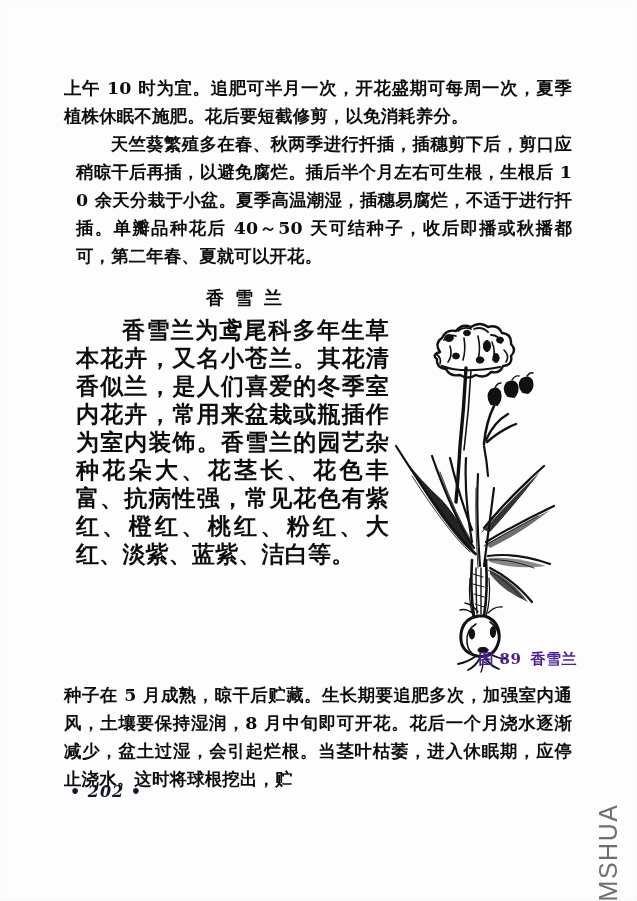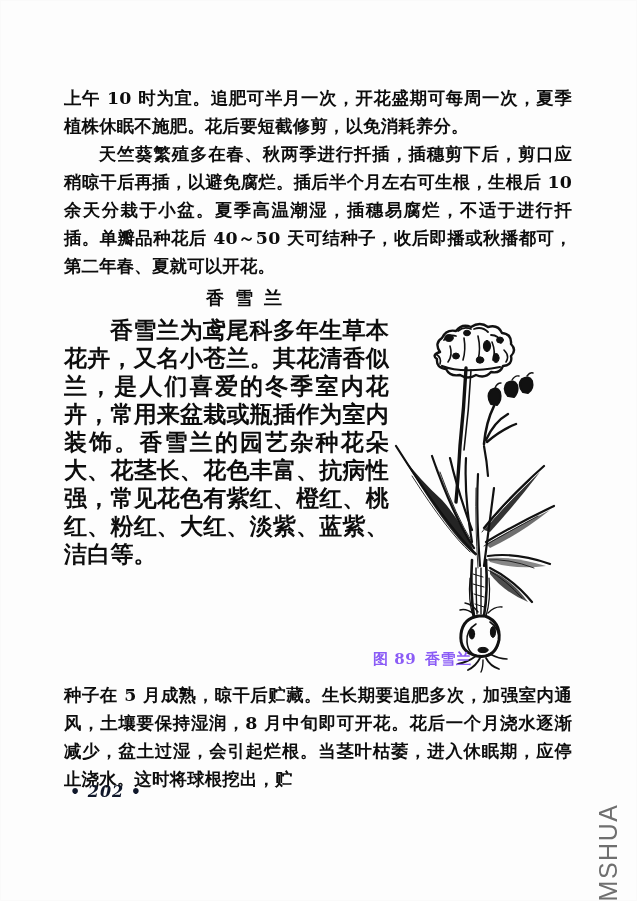--- a/index.html
+++ b/index.html
@@ -21,36 +21,36 @@
     position: absolute;
     inset: 0;
     width: 637px;
     height: 901px;
   }
 
   
   .textblock {
     position: absolute;
     left: 64px;
-    top: 84px;
+    top: 74px;
     width: 508px;
   }
 
   p.para {
     margin: 0;
     font-size: 17.4px;
     line-height: 28px;
     letter-spacing: 0.2px;
     text-align: justify;
     text-justify: inter-character;
     word-break: break-all;
     font-weight: 600;
     color: #0d0d0d;
   }
-  p.para.indent { text-indent: 2em; }
+  p.para.indent { text-indent: 2em; margin-left: 12px; }
 
   
   .section-title {
     position: absolute;
     left: 64px;
     top: 286px;
     width: 360px;
     text-align: center;
     font-size: 18px;
     font-weight: 800;
@@ -80,28 +80,28 @@
   .figure {
     position: absolute;
     left: 392px;
     top: 316px;
     width: 190px;
     height: 370px;
   }
   .figure svg { display: block; }
   .figure-caption {
     position: absolute;
-    left: 373px;
+    left: 387px;
     top: 650px;
     width: 190px;
-    text-align: left;
+    text-align: right;
     font-size: 15px;
     font-weight: 700;
     letter-spacing: 0.5px;
-    color: #8b5cf6;
+    color: #4c1d95;
   }
   .figure-caption .gap { display: inline-block; width: 9px; }
 
   
   .page-number {
     position: absolute;
     left: 70px;
     top: 782px;
     font-size: 16px;
     font-style: italic;

